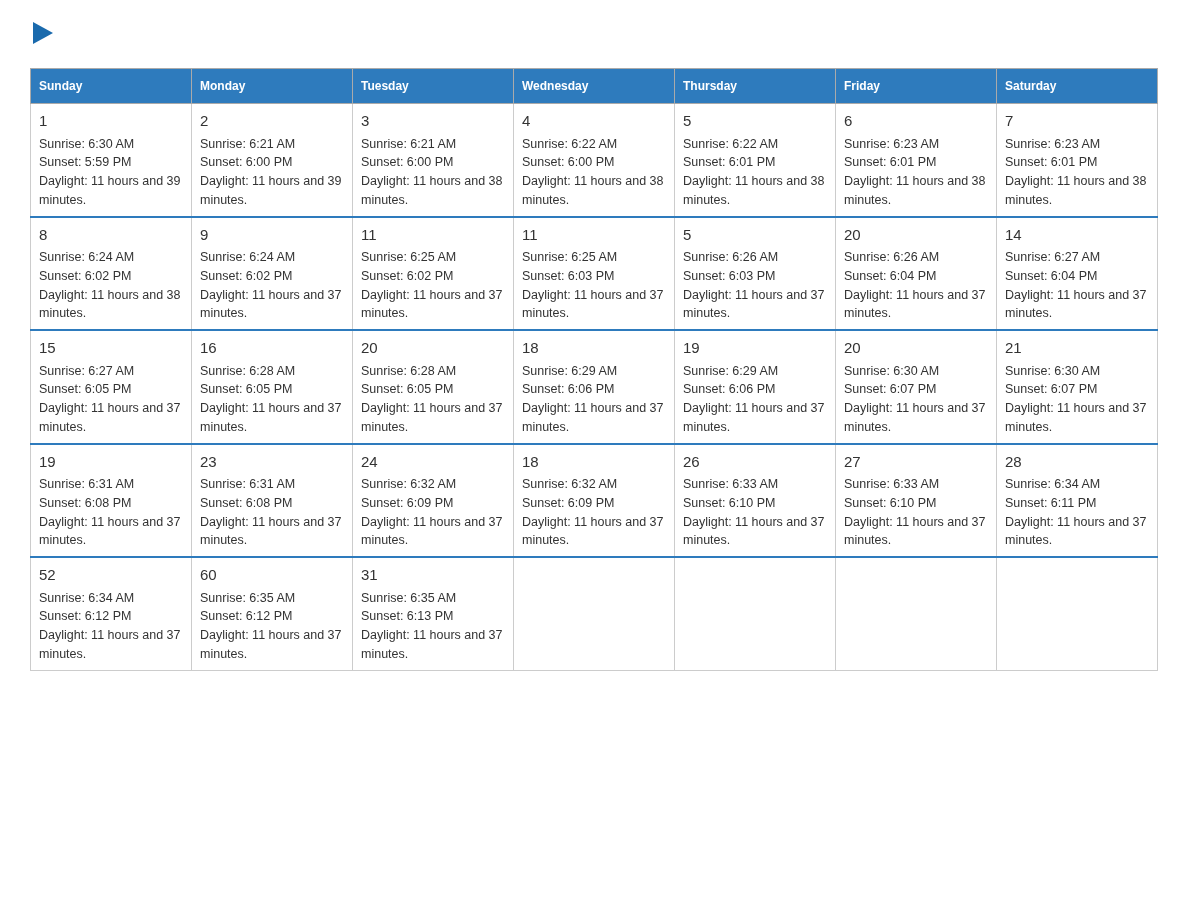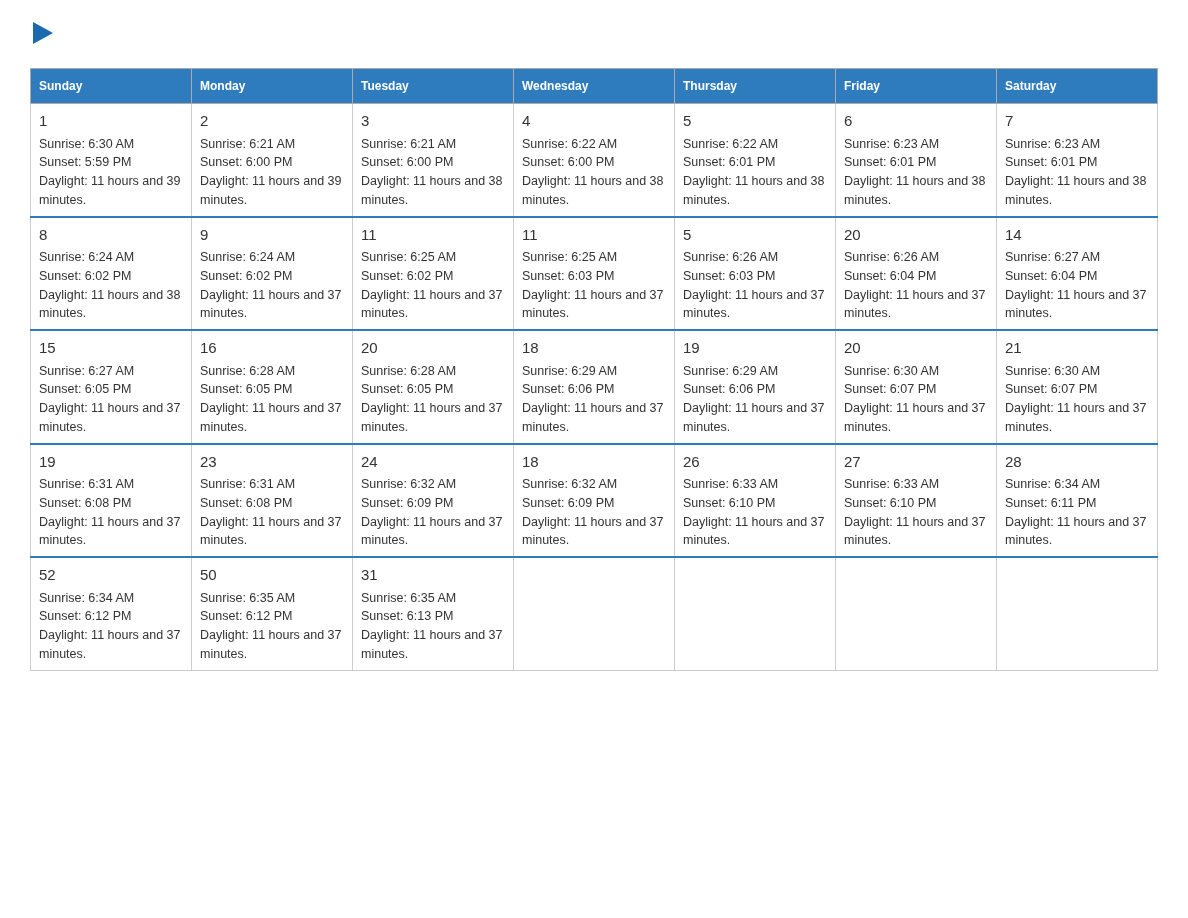--- a/index.html
+++ b/index.html
@@ -306,21 +306,21 @@
       </td>
       </tr>
       <tr>
         <td>
         <span class="day-num">52</span>
         <span>Sunrise: 6:34 AM</span><br>
         <span>Sunset: 6:12 PM</span><br>
         <span>Daylight: 11 hours and 37 minutes.</span>
       </td>
         <td>
-        <span class="day-num">50</span>
+        <span class="day-num">60</span>
         <span>Sunrise: 6:35 AM</span><br>
         <span>Sunset: 6:12 PM</span><br>
         <span>Daylight: 11 hours and 37 minutes.</span>
       </td>
         <td>
         <span class="day-num">31</span>
         <span>Sunrise: 6:35 AM</span><br>
         <span>Sunset: 6:13 PM</span><br>
         <span>Daylight: 11 hours and 37 minutes.</span>
       </td>

